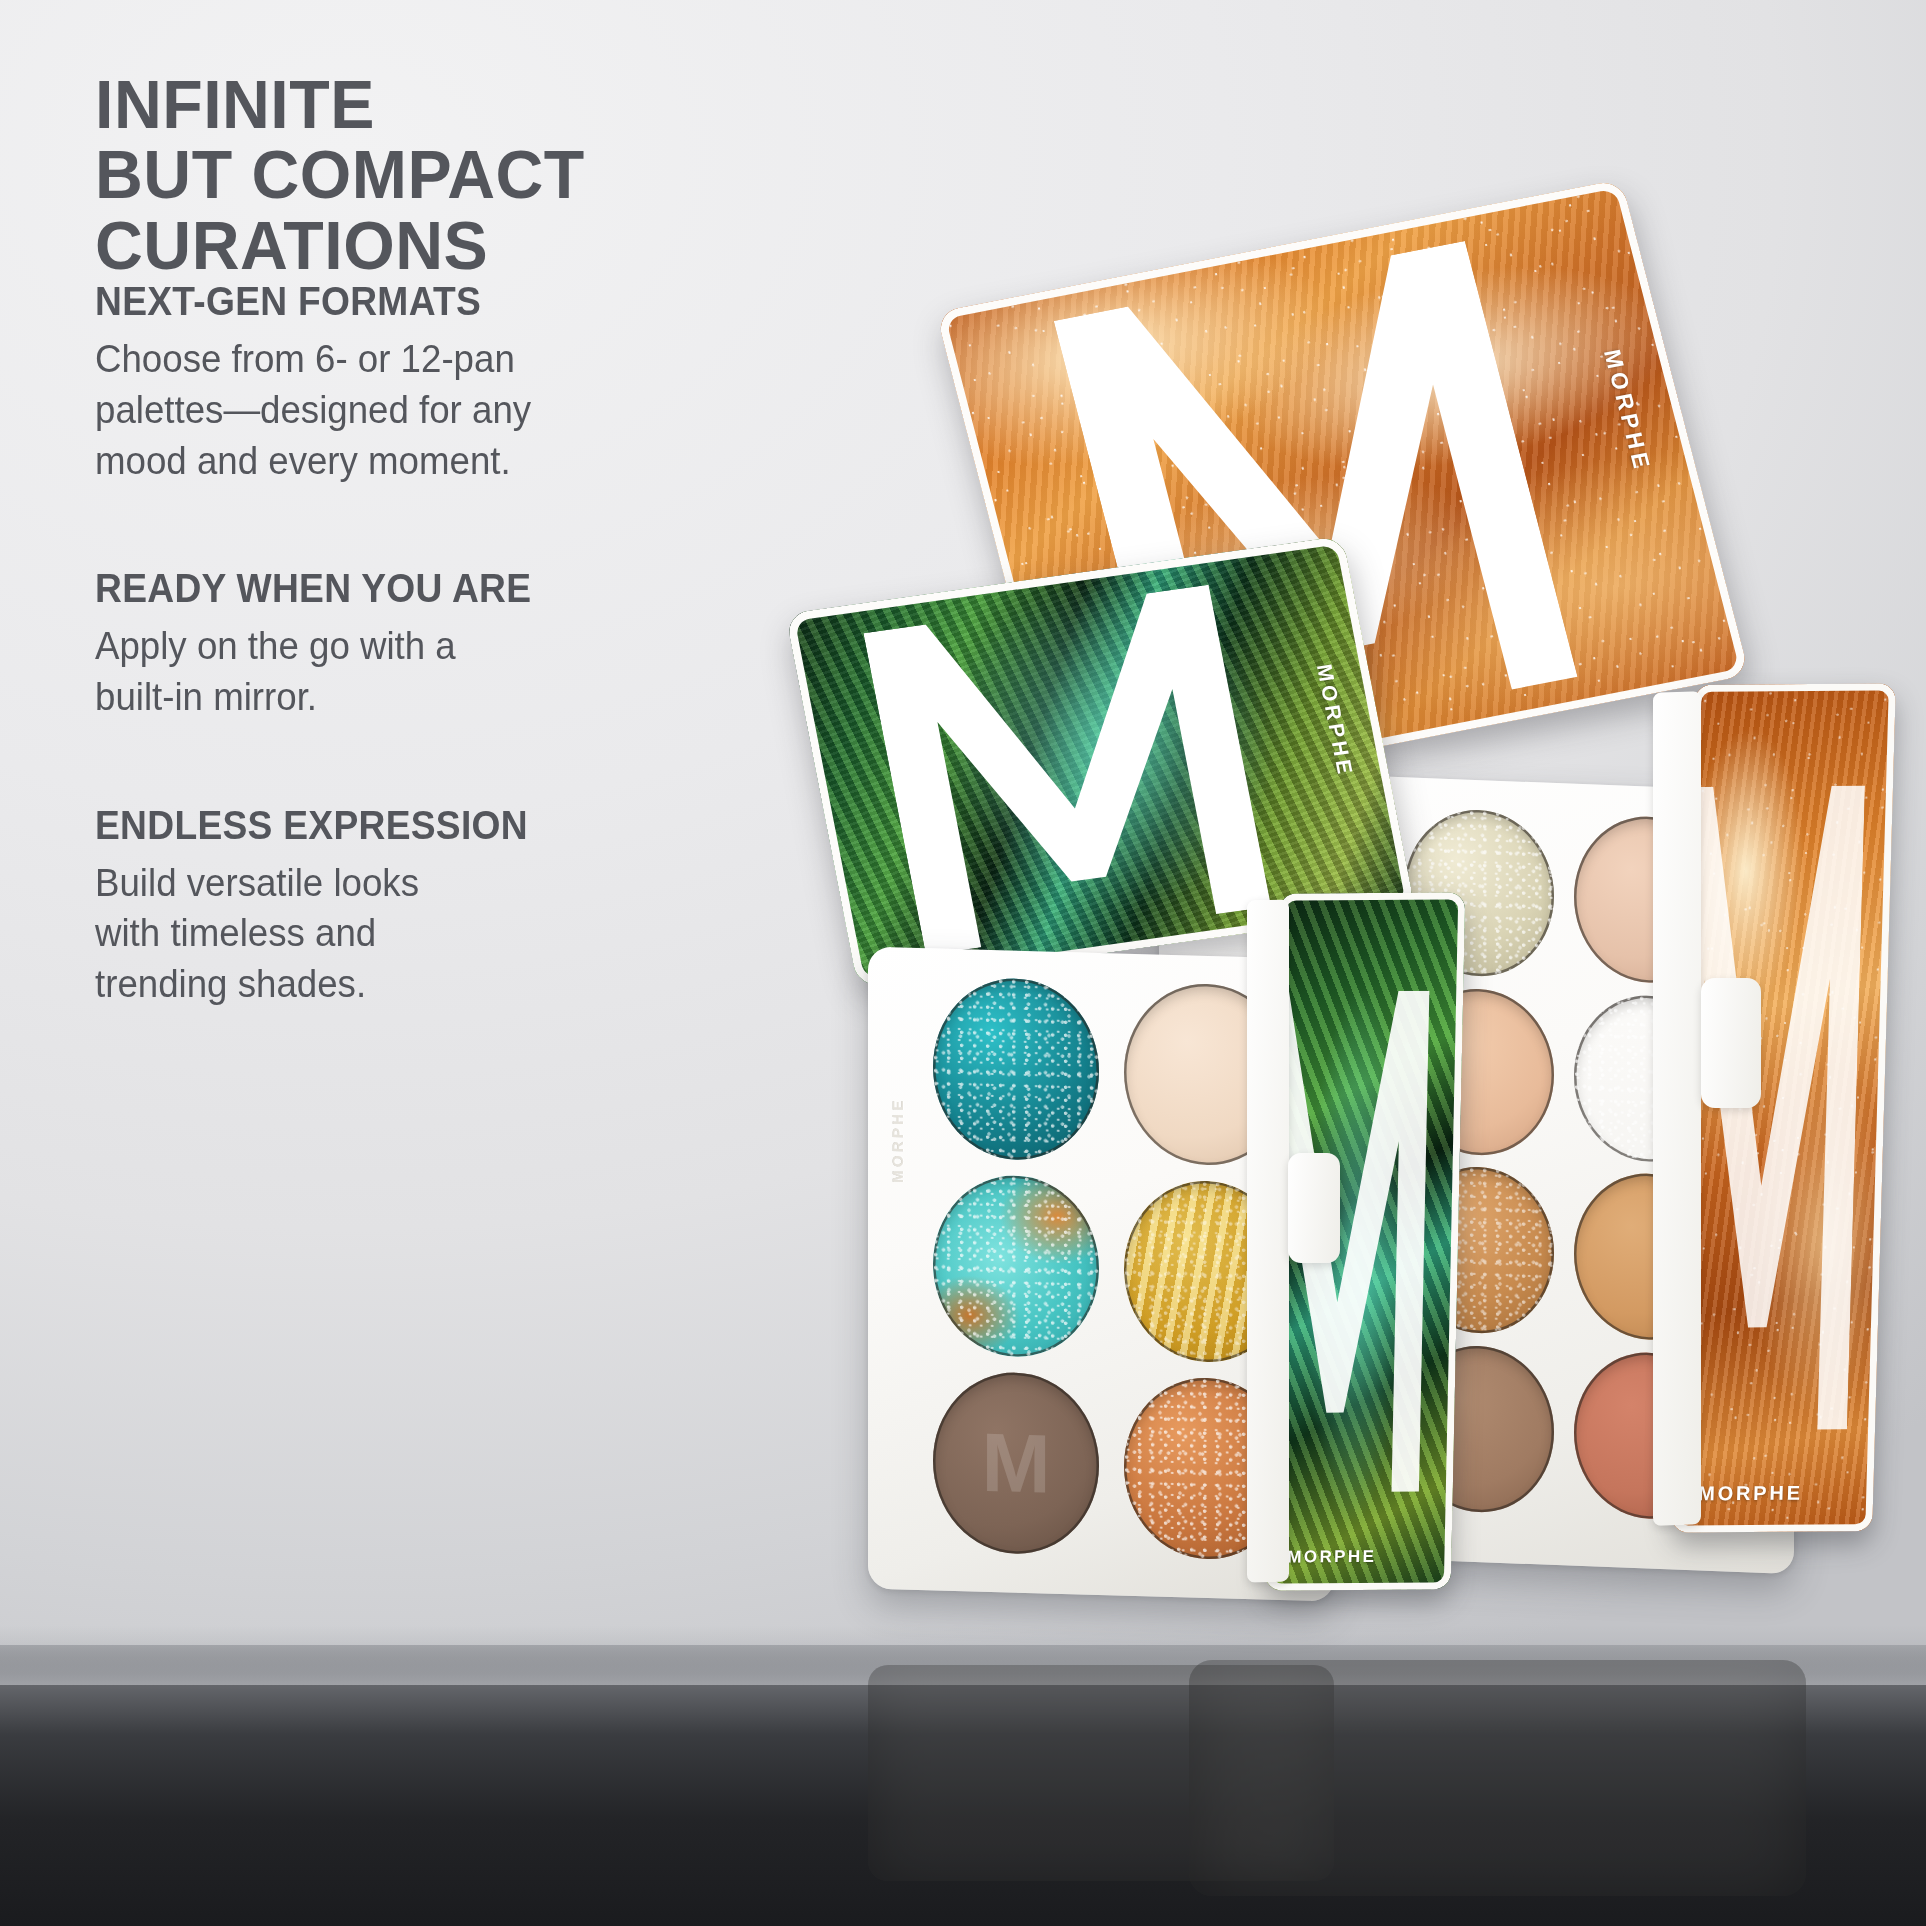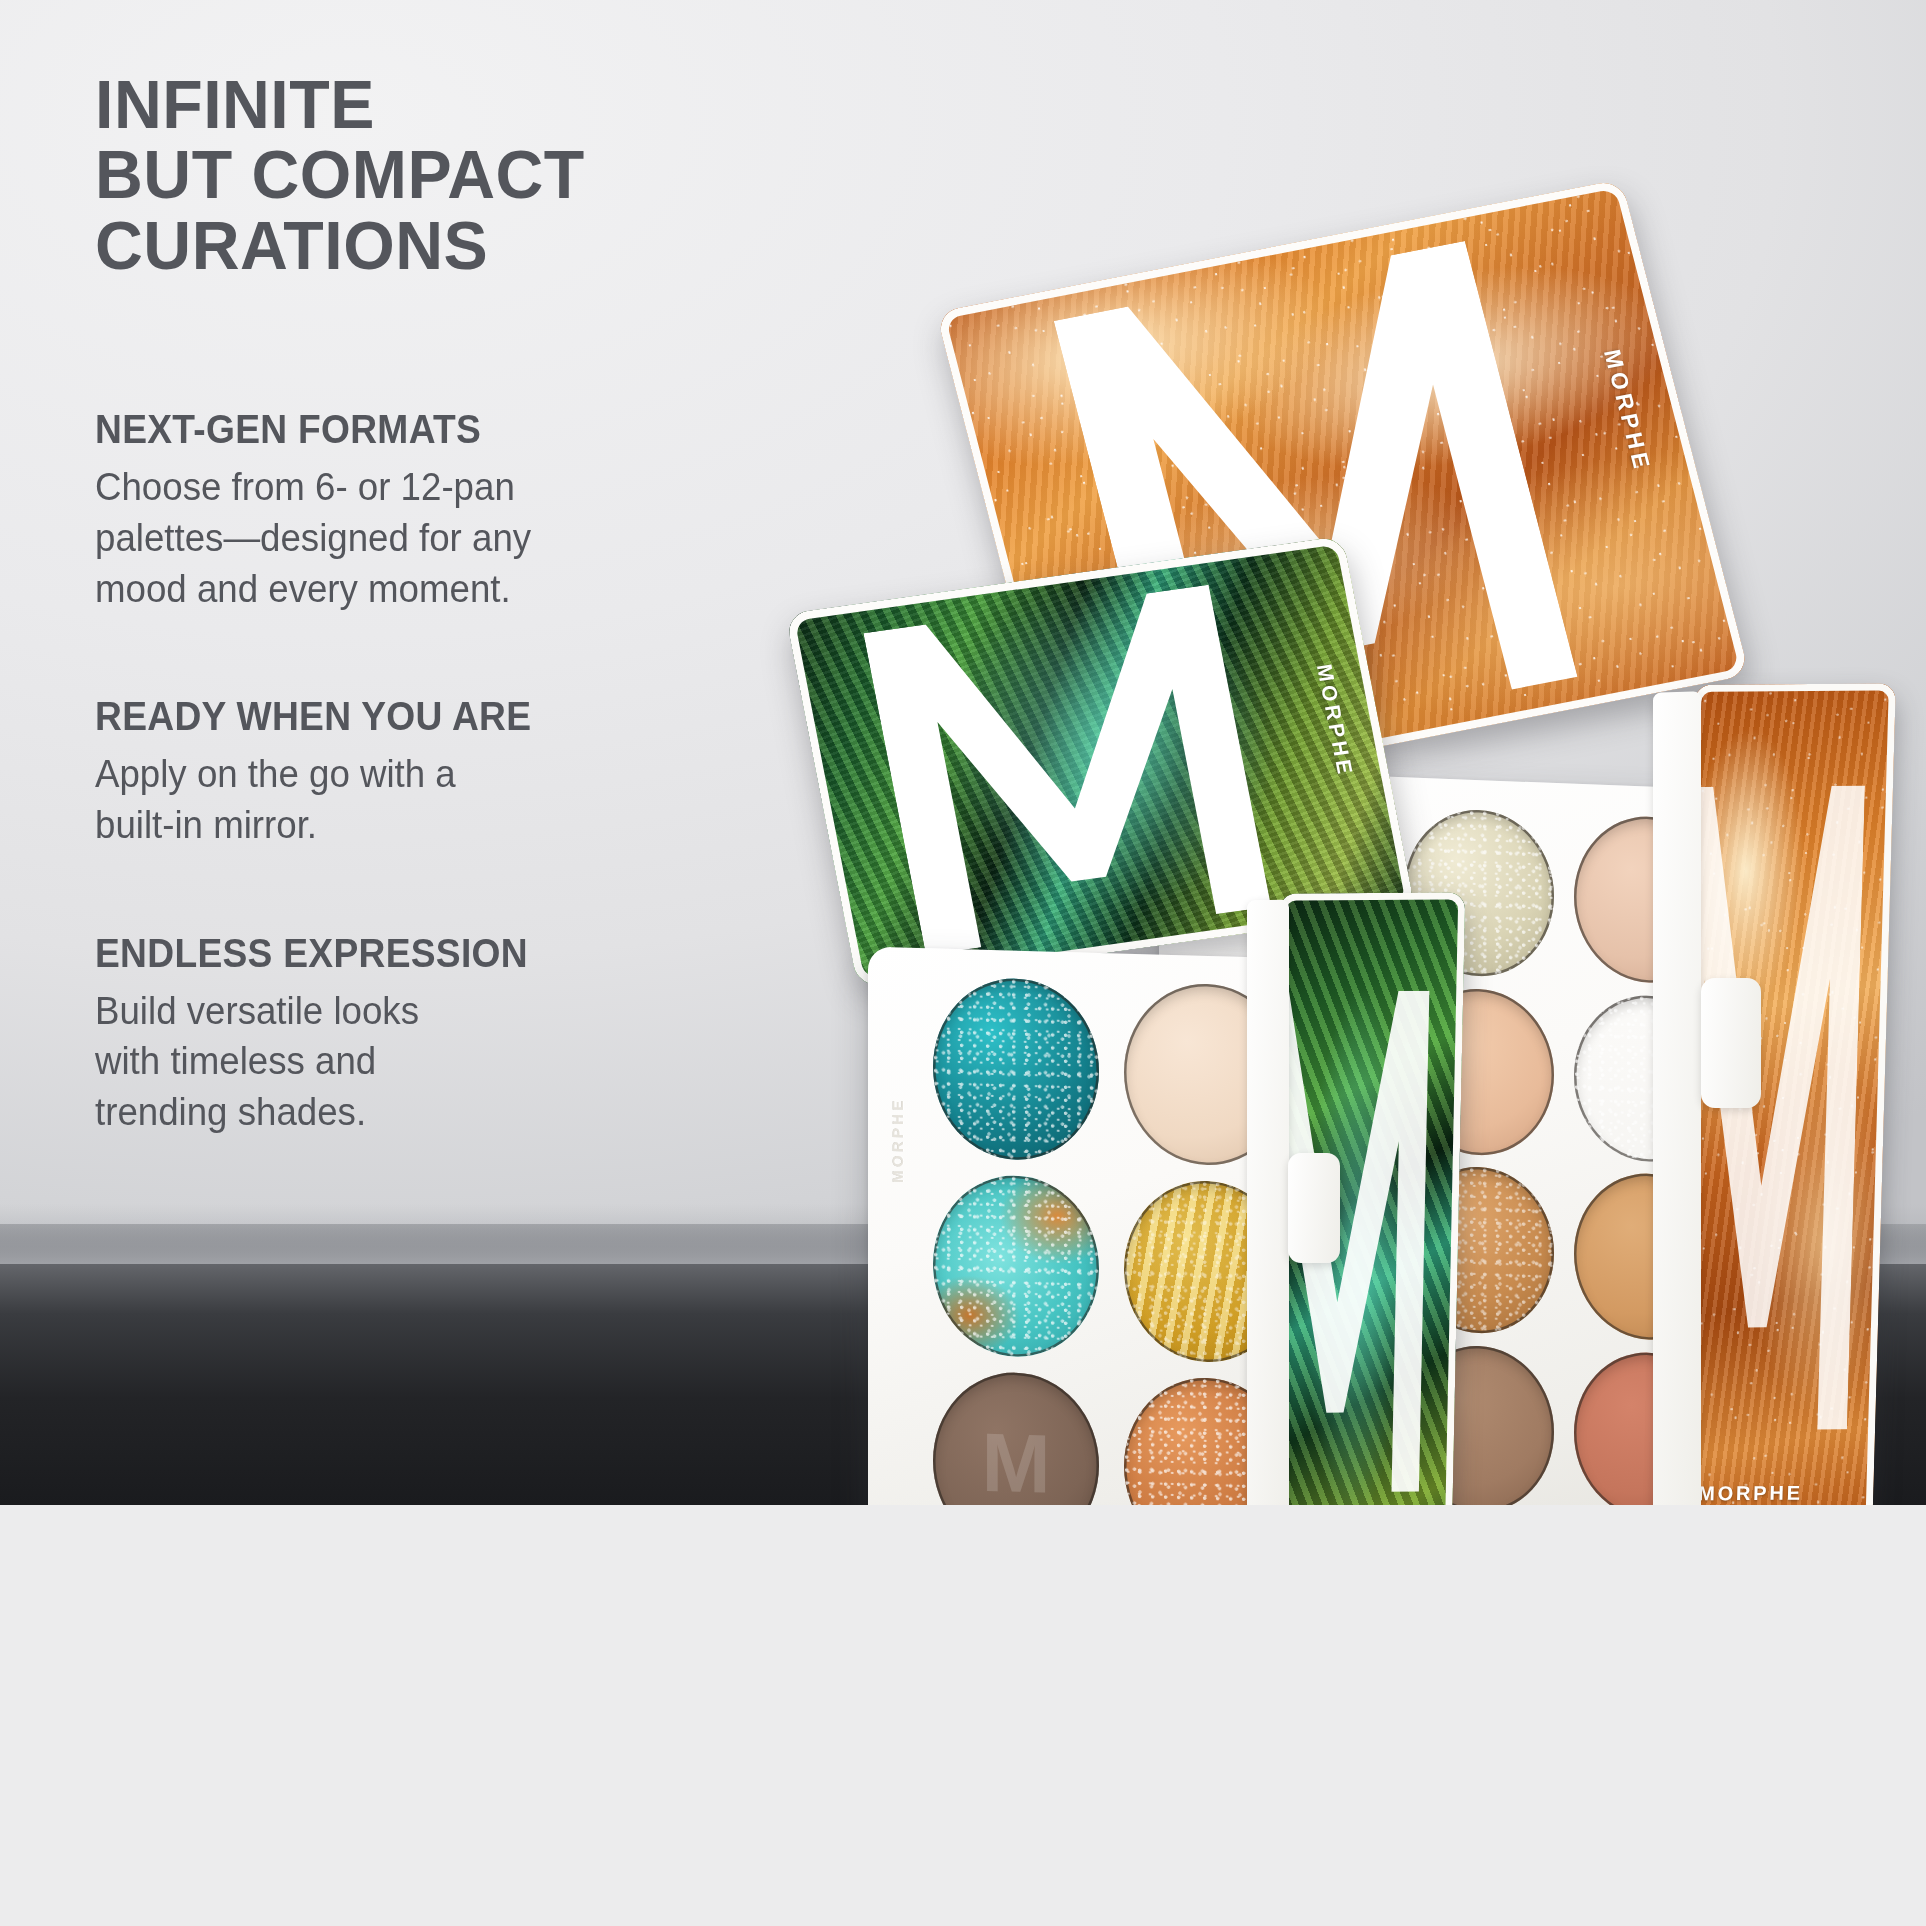--- a/index.html
+++ b/index.html
@@ -3,21 +3,21 @@
 <meta charset="utf-8">
 <style>
   html,body{margin:0;padding:0;}
   body{
     width:1926px;height:1926px;
     font-family:"Liberation Sans", sans-serif;
     overflow:hidden;
     background:#ececed;
   }
   #stage{
-    position:relative;width:1926px;height:1505px;overflow:hidden;
+    position:relative;width:1926px;height:1926px;overflow:hidden;
     background:
       radial-gradient(120% 90% at 18% 8%, #f2f2f3 0%, #eaeaec 38%, #e2e2e4 62%, #d2d3d6 82%, #c2c3c7 100%);
   }
   
   .floor{
     position:absolute;left:0;right:0;bottom:0;height:281px;
     background:linear-gradient(180deg,#9fa1a5 0%,#6e7075 10%,#3a3c40 32%,#232427 62%,#1a1b1e 100%);
   }
   .floor-glow{
     position:absolute;left:0;right:0;bottom:241px;height:60px;
@@ -25,21 +25,21 @@
   }
 
   
   .copy{position:absolute;left:95px;top:70px;width:813px;color:#54565c;}
   .headline{
     font-weight:bold;font-size:69px;line-height:1.02;letter-spacing:0.5px;
     text-transform:uppercase;color:#54565c;margin:0;
     transform:scaleX(.96);transform-origin:left top;
   }
   .headline .hl{display:block;white-space:nowrap;}
-  .blocks{margin-top:128px;}
+  .blocks{}
   .block{margin-bottom:82px;}
   .block:last-child{margin-bottom:0;}
   .b-title{
     font-weight:bold;font-size:40px;letter-spacing:0.3px;text-transform:uppercase;
     color:#54565c;line-height:1;margin:0 0 13px 0;transform:scaleX(.93);transform-origin:left center;
   }
   .b-body{
     font-size:39px;line-height:1.30;color:#54565c;margin:0;font-weight:400;
     transform:scaleX(.94);transform-origin:left top;max-width:552px;
   }

